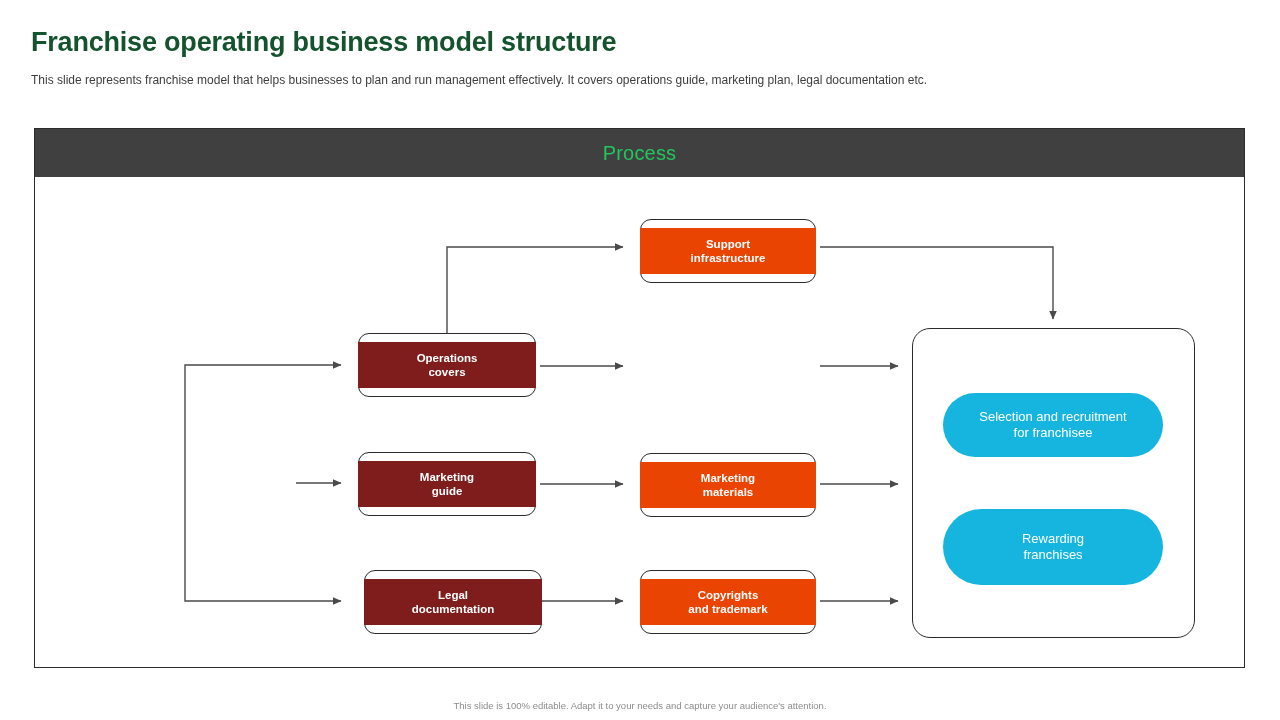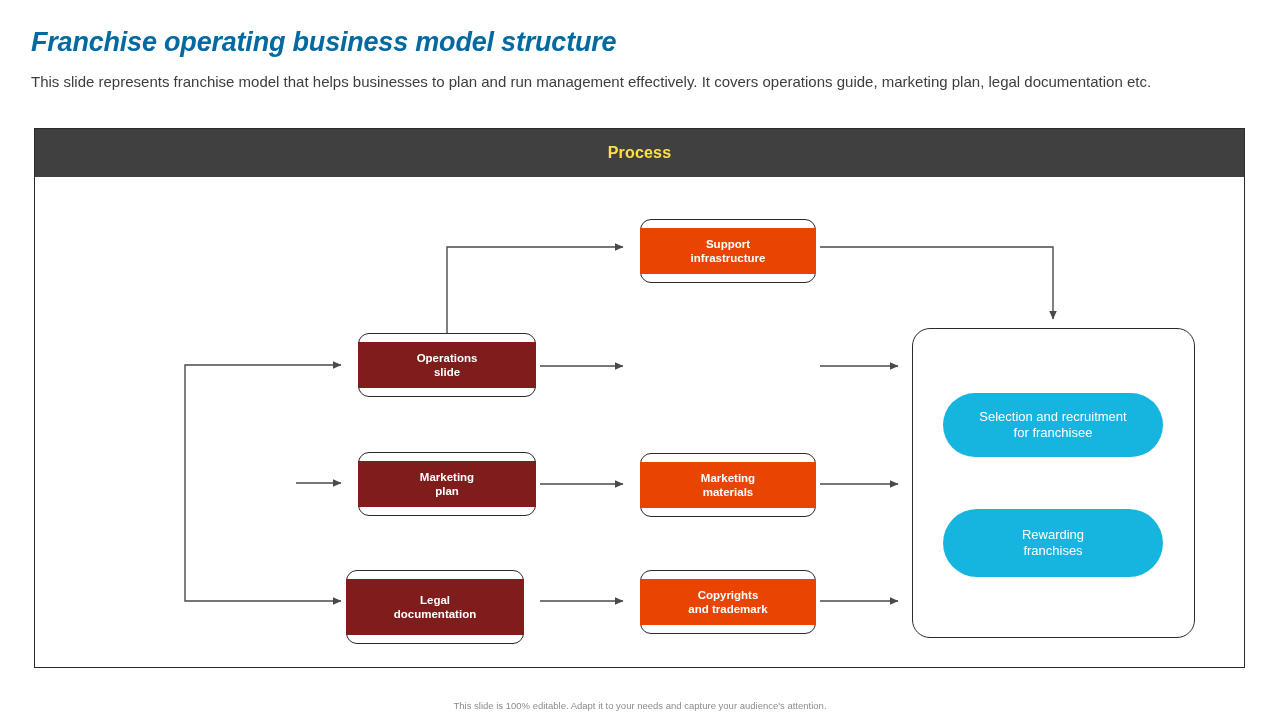--- a/index.html
+++ b/index.html
@@ -15,30 +15,29 @@
     overflow: hidden;
   }
 
   
   #slide-title {
     position: absolute;
     left: 31px;
     top: 27px;
     font-size: 27px;
     font-weight: bold;
-    color: #0369a1;
+    color: #14532d;
     letter-spacing: -0.2px;
     white-space: nowrap;
-    font-style: italic;
   }
   #slide-subtitle {
     position: absolute;
     left: 31px;
     top: 73px;
-    font-size: 15px;
+    font-size: 12px;
     color: #3d3d3d;
     white-space: nowrap;
   }
 
   
   #diagram-panel {
     position: absolute;
     left: 34px;
     top: 128px;
     width: 1211px;
@@ -53,23 +52,23 @@
     top: 0;
     width: 100%;
     height: 48px;
     background: #404040;
     display: flex;
     align-items: center;
     justify-content: center;
     box-sizing: border-box;
   }
   #process-header-label {
-    color: #fde047;
-    font-size: 16px;
-    font-weight: bold;
+    color: #22c55e;
+    font-size: 20px;
+    font-weight: normal;
     letter-spacing: 0.2px;
   }
 
   
   #canvas {
     position: absolute;
     left: 0;
     top: 0;
     width: 1280px;
     height: 720px;
@@ -201,35 +200,35 @@
     </g>
   </svg>
 
   <div id="group-container" style="left:912px;top:328px;width:283px;height:310px;"></div>
 
 
   <div class="node framed" style="left:358px;top:333px;width:178px;height:64px;">
     <div class="band band-magenta">
       <span>
         <span>Operations</span><br>
-        <span>slide</span>
+        <span>covers</span>
       </span>
     </div>
   </div>
 
   <div class="node framed" style="left:358px;top:452px;width:178px;height:64px;">
     <div class="band band-magenta">
       <span>
         <span>Marketing</span><br>
-        <span>plan</span>
-      </span>
-    </div>
-  </div>
-
-  <div class="node framed" style="left:346px;top:570px;width:178px;height:74px;">
+        <span>guide</span>
+      </span>
+    </div>
+  </div>
+
+  <div class="node framed" style="left:364px;top:570px;width:178px;height:64px;">
     <div class="band band-magenta">
       <span>
         <span>Legal</span><br>
         <span>documentation</span>
       </span>
     </div>
   </div>
 
   <div class="node framed" style="left:640px;top:219px;width:176px;height:64px;">
     <div class="band band-orange">
@@ -259,21 +258,21 @@
     </div>
   </div>
 
   <div class="node pill pill-cyan" style="left:943px;top:393px;width:220px;height:64px;">
     <span>
       <span>Selection and recruitment</span><br>
       <span>for franchisee</span>
     </span>
   </div>
 
-  <div class="node pill pill-cyan" style="left:943px;top:509px;width:220px;height:68px;">
+  <div class="node pill pill-cyan" style="left:943px;top:509px;width:220px;height:76px;">
     <span>
       <span>Rewarding</span><br>
       <span>franchises</span>
     </span>
   </div>
 
 </div>
 
 <div id="footer-note">This slide is 100% editable. Adapt it to your needs and capture your audience's attention.</div>
 

